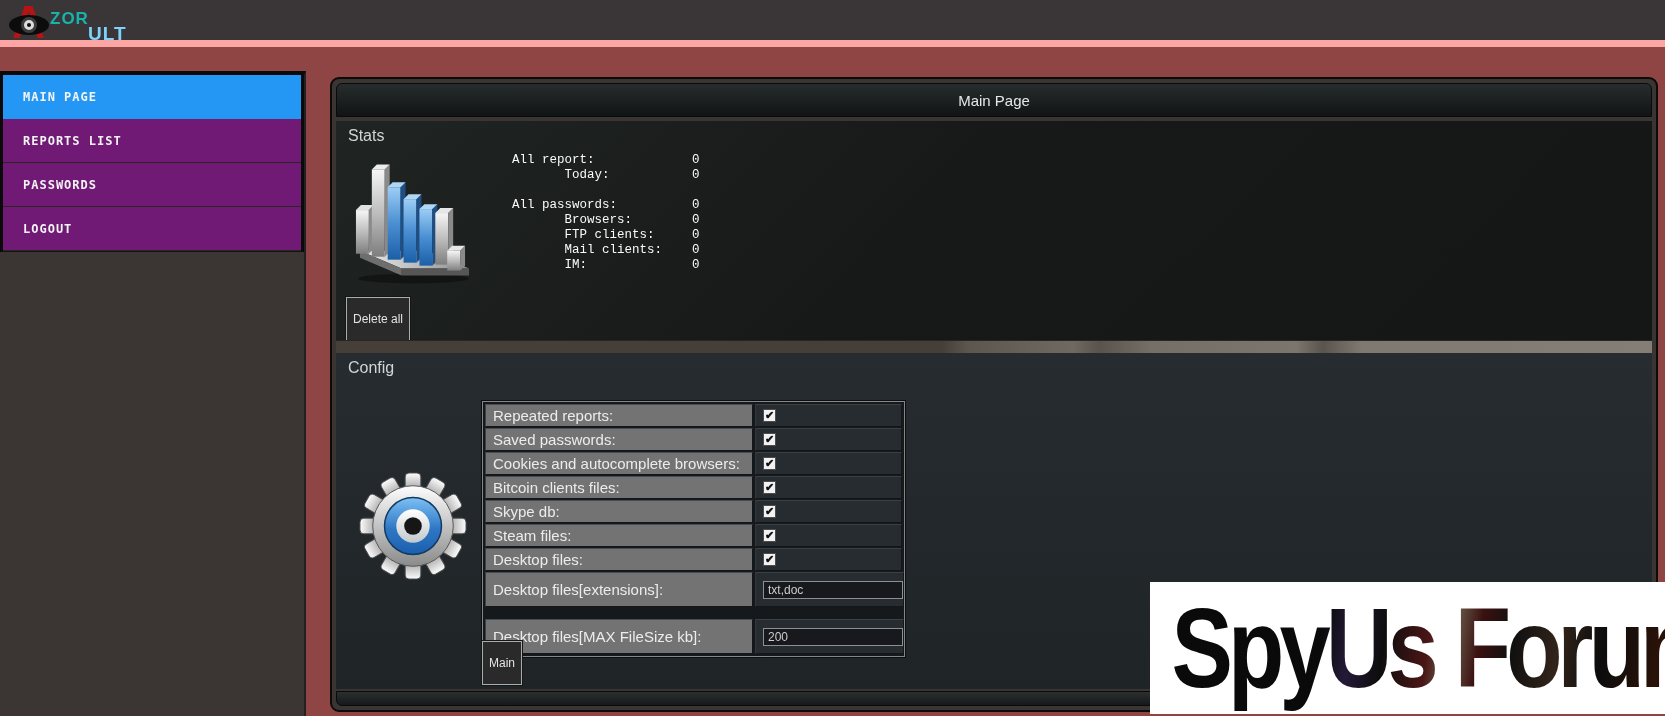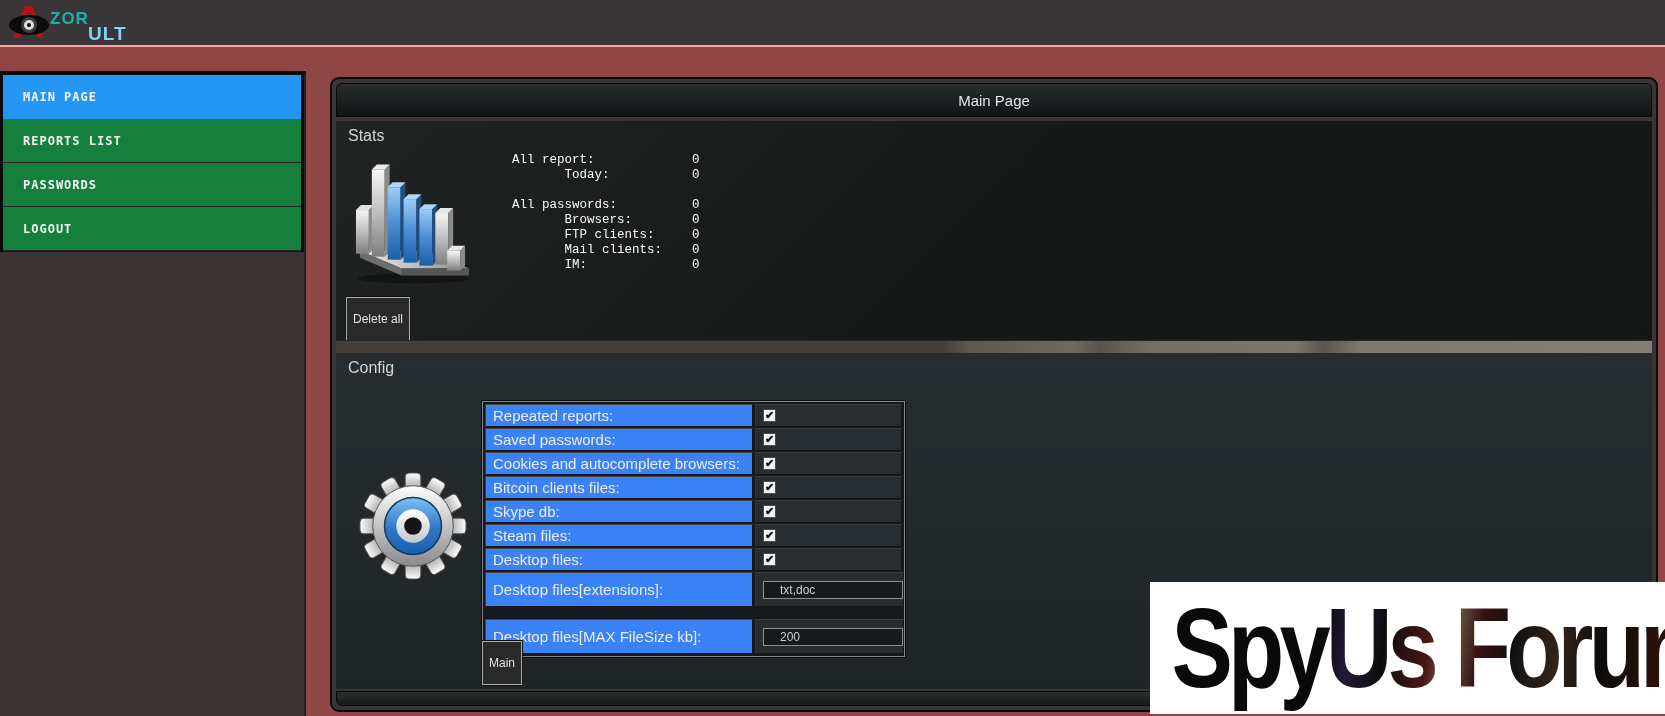--- a/index.html
+++ b/index.html
@@ -1,32 +1,32 @@
 <!DOCTYPE html>
 <html><head>
 <meta charset="utf-8">
 <style>
   * { margin:0; padding:0; box-sizing:border-box; }
   html,body { width:1665px; height:716px; overflow:hidden; }
   body { position:relative; background:#8f4543; font-family:"Liberation Sans", sans-serif; }
 
   
-  .topbar { position:absolute; left:0; top:0; width:1665px; height:47px; background:#3a3536; border-bottom:2px solid #fca5a5; z-index:5; }
+  .topbar { position:absolute; left:0; top:0; width:1665px; height:47px; background:#3a3536; border-bottom:7px solid #fca5a5; z-index:5; }
   .logo { position:absolute; left:8px; top:0; width:120px; height:47px; }
   .logo-a { position:absolute; left:4px; top:-5px; font-size:46px; font-weight:900; color:#b61414; font-family:"Liberation Sans",sans-serif; }
   .logo-eye { position:absolute; left:1px; top:15px; width:40px; height:20px; background:#0c0c0c; border-radius:50%; }
   .logo-eye .iris { position:absolute; left:12px; top:2px; width:16px; height:16px; background:#dcdcdc; border:3px solid #3c3c3c; border-radius:50%; }
   .logo-eye .pupil { position:absolute; left:3px; top:3px; width:4px; height:4px; background:#101010; border-radius:50%; }
   .logo-zor { position:absolute; left:42px; top:9px; font-size:17px; font-weight:bold; color:#17b3ab; letter-spacing:1px; }
   .logo-ult { position:absolute; left:44px; top:23px; font-size:19px; font-weight:bold; color:#7dd3fc; letter-spacing:1px;margin-left:36px; }
 
   
   .sidebar { position:absolute; left:0; top:71px; bottom:0; width:306px; background:#3b3534; border-top:4px solid #0a0a0a; border-right:2px solid #262020; z-index:4; }
   .menu { border-left:3px solid #0a0a0a; border-right:3px solid #0a0a0a; border-bottom:1px solid #171313; }
-  .menu-item { height:44px; line-height:44px; padding-left:20px; font-family:"DejaVu Sans Mono", monospace; font-size:12px; font-weight:bold; letter-spacing:1px; color:#f4f4f4; background:#15803d; border-bottom:1px solid #2b2626; cursor:pointer; }
+  .menu-item { height:44px; line-height:44px; padding-left:20px; font-family:"DejaVu Sans Mono", monospace; font-size:12px; font-weight:bold; letter-spacing:1px; color:#f4f4f4; background:#701a75; border-bottom:1px solid #2b2626; cursor:pointer; }
   .menu-item.active { background:#2397f3; border-bottom-color:#2397f3; }
 
   
   .panel { position:absolute; left:330px; top:77px; width:1328px; height:635px; background:#3a3432; border:2px solid #0b0b0b; border-radius:9px; z-index:3; }
   .panel-header { position:absolute; left:4px; right:4px; top:4px; height:34px; background:linear-gradient(180deg,#272c2d,#101414); border:1px solid #0a0a0a; border-radius:6px 6px 0 0; text-align:center; line-height:33px; color:#e4e8e9; font-size:15px; }
   .panel-footer { position:absolute; left:4px; right:4px; bottom:4px; height:15px; background:linear-gradient(180deg,#2b2f30,#16191a); border:1px solid #0a0a0a; border-radius:0 0 6px 6px; }
 
   .section { position:absolute; left:4px; right:4px; }
   .sec-stats { top:42px; height:219px; background:linear-gradient(135deg,#202422,#161917 45%,#141715); }
   .sec-sep { top:261px; height:13px; border-top:1px solid #2a2522;
@@ -40,24 +40,24 @@
   .stats-readout { position:absolute; left:144px; top:32px; font-family:"Liberation Mono", monospace; font-size:12.5px; line-height:15px; color:#fafafa; white-space:pre;margin-left:32px; }
   .btn { display:inline-block; background:#2a2a2a; border:1px solid #aaadad; box-shadow:0 0 0 1px #161616; color:#e3e3e3; font-size:12px; font-family:"Liberation Sans",sans-serif; padding:14px 6px; cursor:pointer; }
   .btn-delete { position:absolute; left:10px; top:176px; }
 
   
   .gear-icon { position:absolute; left:22px; top:118px; width:110px; height:110px; }
   .cfg-table { position:absolute; left:146px; top:48px; width:423px; background:#16191c; border:1px solid #85888a; box-shadow:0 0 0 1px #0c0e10; padding:2px; }
   .cfg-row { display:flex; gap:2px; margin-bottom:1px; height:23px; }
   .cfg-row.tall { height:35px; }
   .cfg-row:last-child { margin-bottom:0;margin-top:12px; }
-  .cfg-label { flex:0 0 268px; background:#3b82f6; border:1px solid; border-color:#474c51 #14171a #14171a #3c4146; color:#ececec; font-size:15px; display:flex; align-items:center; padding-left:7px; white-space:nowrap; overflow:visible; }
+  .cfg-label { flex:0 0 268px; background:#737373; border:1px solid; border-color:#474c51 #14171a #14171a #3c4146; color:#ececec; font-size:15px; display:flex; align-items:center; padding-left:7px; white-space:nowrap; overflow:visible; }
   .cfg-ctrl { flex:1; background:#272c30; border:1px solid; border-color:#3b4045 #14171a #14171a #32373b; display:flex; align-items:center; padding-left:7px; }
   .cb { width:13px; height:13px; background:#f2f2f2; border:1px solid #4c4c4c; font-size:11px; line-height:11px; font-weight:bold; color:#101010; text-align:center; cursor:pointer; }
-  .cfg-input { width:140px; height:18px; background:#17191c; border:1px solid #8d9092; color:#cccccc; font-size:12px; font-family:"Liberation Sans",sans-serif; padding:0 16px; }
+  .cfg-input { width:140px; height:18px; background:#17191c; border:1px solid #8d9092; color:#cccccc; font-size:12px; font-family:"Liberation Sans",sans-serif; padding:0 4px; }
   .btn-save { position:absolute; left:146px; top:288px; }
 
   
   .watermark { position:absolute; left:1150px; top:582px; width:588px; height:132px; background:#ffffff; z-index:40; display:flex; align-items:center; justify-content:center; overflow:hidden; }
   .watermark span { font-weight:bold; font-size:95px; letter-spacing:-5px; white-space:nowrap; transform:scaleY(1.2) scaleX(0.97); color:#121212; }
   @supports ((background-clip:text) or (-webkit-background-clip:text)) {
     .watermark span {
       background:linear-gradient(100deg,#0a0a0a 0%,#0a0a0a 28%,#241a38 33%,#0d0d0d 39%,#4a1616 47%,#6b604e 51%,#3b1010 56%,#101010 62%,#32241a 70%,#0c0c0c 78%,#2a1208 88%,#080808 100%);
       -webkit-background-clip:text; background-clip:text; color:transparent;
     }

